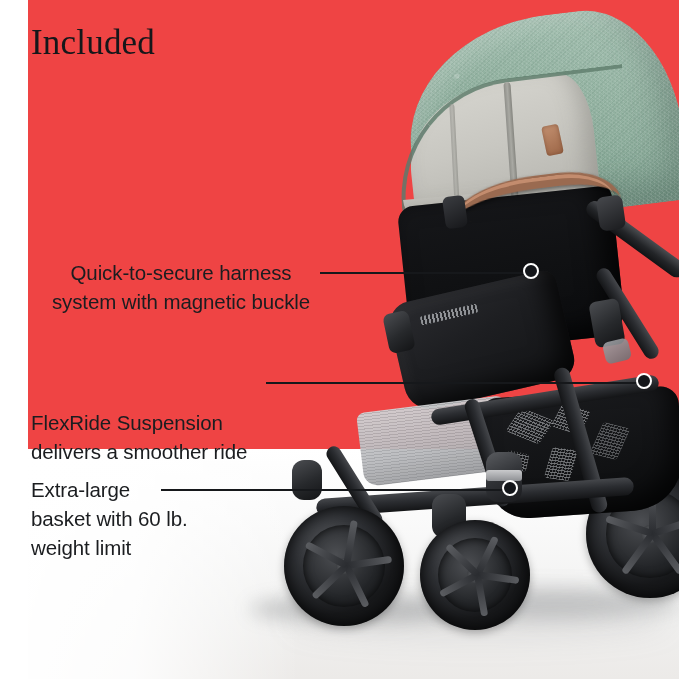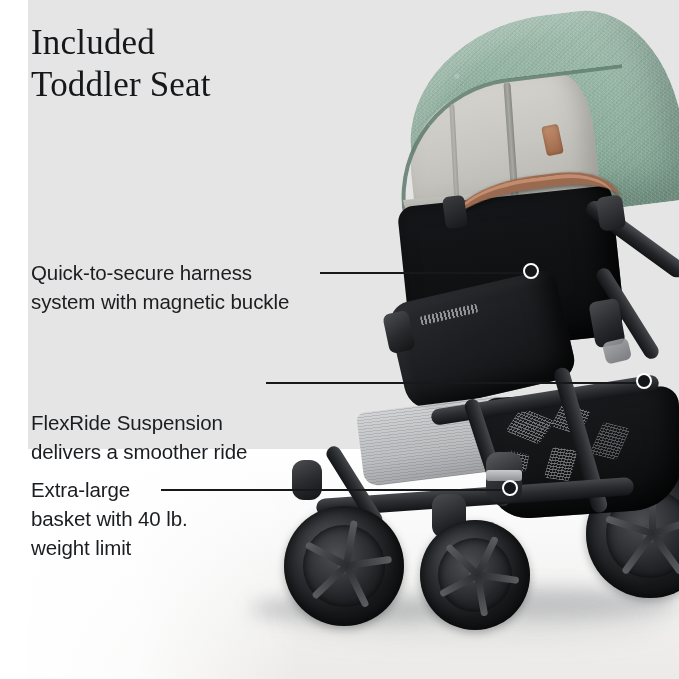--- a/index.html
+++ b/index.html
@@ -3,21 +3,21 @@
 <meta charset="utf-8">
 <style>
   html,body{margin:0;padding:0;}
   body{
     width:679px;height:679px;
     background:#ffffff;
     font-family:"Liberation Sans", sans-serif;
     overflow:hidden;
     position:relative;
   }
-  #stage{position:absolute;left:0;top:0;width:679px;height:679px;overflow:hidden;background:#e5e5e5;}
+  #stage{position:absolute;left:0;top:0;width:679px;height:679px;overflow:hidden;background:#ef4444;}
 
   
   .floor{
     position:absolute;left:0;bottom:0;width:679px;height:230px;
     background:linear-gradient(180deg,#ffffff 0%, #fafafa 30%, #f1f1f0 70%, #eceae8 100%);
   }
   .floor-fade{
     position:absolute;left:0;bottom:0;width:300px;height:230px;
     background:linear-gradient(90deg,#ffffff 0%, rgba(255,255,255,0.85) 45%, rgba(255,255,255,0) 100%);
   }
@@ -31,21 +31,21 @@
   }
   .title .l2{display:block;}
 
   
   .callout{position:absolute;}
   .callout .ctext{
     font-family:"Liberation Sans", sans-serif;
     font-size:20.5px;line-height:29px;color:#1b1d20;font-weight:400;
     letter-spacing:-0.1px;white-space:pre-line;
   }
-  .c1{left:31px;top:258px;width:300px;}
+  .c1{left:31px;top:258px;width:300px;text-align:center;}
   .c2{left:31px;top:368px;width:300px;margin-top:40px;}
   .c3{left:31px;top:475px;width:300px;}
 
   
   .leader{position:absolute;height:2px;background:#16181b;z-index:6;}
   .leader::after{
     content:"";position:absolute;right:-11px;top:-9px;
     width:16px;height:16px;border-radius:50%;
     background:#14161a;border:2.5px solid #ffffff;
     box-sizing:border-box;
@@ -328,34 +328,33 @@
       <div class="spoke" style="transform:rotate(170deg)"></div>
       <div class="spoke" style="transform:rotate(242deg)"></div>
       <div class="spoke" style="transform:rotate(314deg)"></div>
     </div>
   </div>
 
   <div class="text-mask"></div>
 
   <div class="title">
     <span>Included</span>
-    <span class="l2">Toddler Seat</span>
   </div>
 
   <div class="leader ldr1"></div>
   <div class="leader ldr2"></div>
   <div class="leader ldr3"></div>
 
   <div class="callout c1">
     <div class="ctext">Quick-to-secure harness
 system with magnetic buckle</div>
   </div>
   <div class="callout c2">
     <div class="ctext">FlexRide Suspension
 delivers a smoother ride</div>
   </div>
   <div class="callout c3">
     <div class="ctext">Extra-large
-basket with 40 lb.
+basket with 60 lb.
 weight limit</div>
   </div>
 
 </div>
 
 </body></html>

